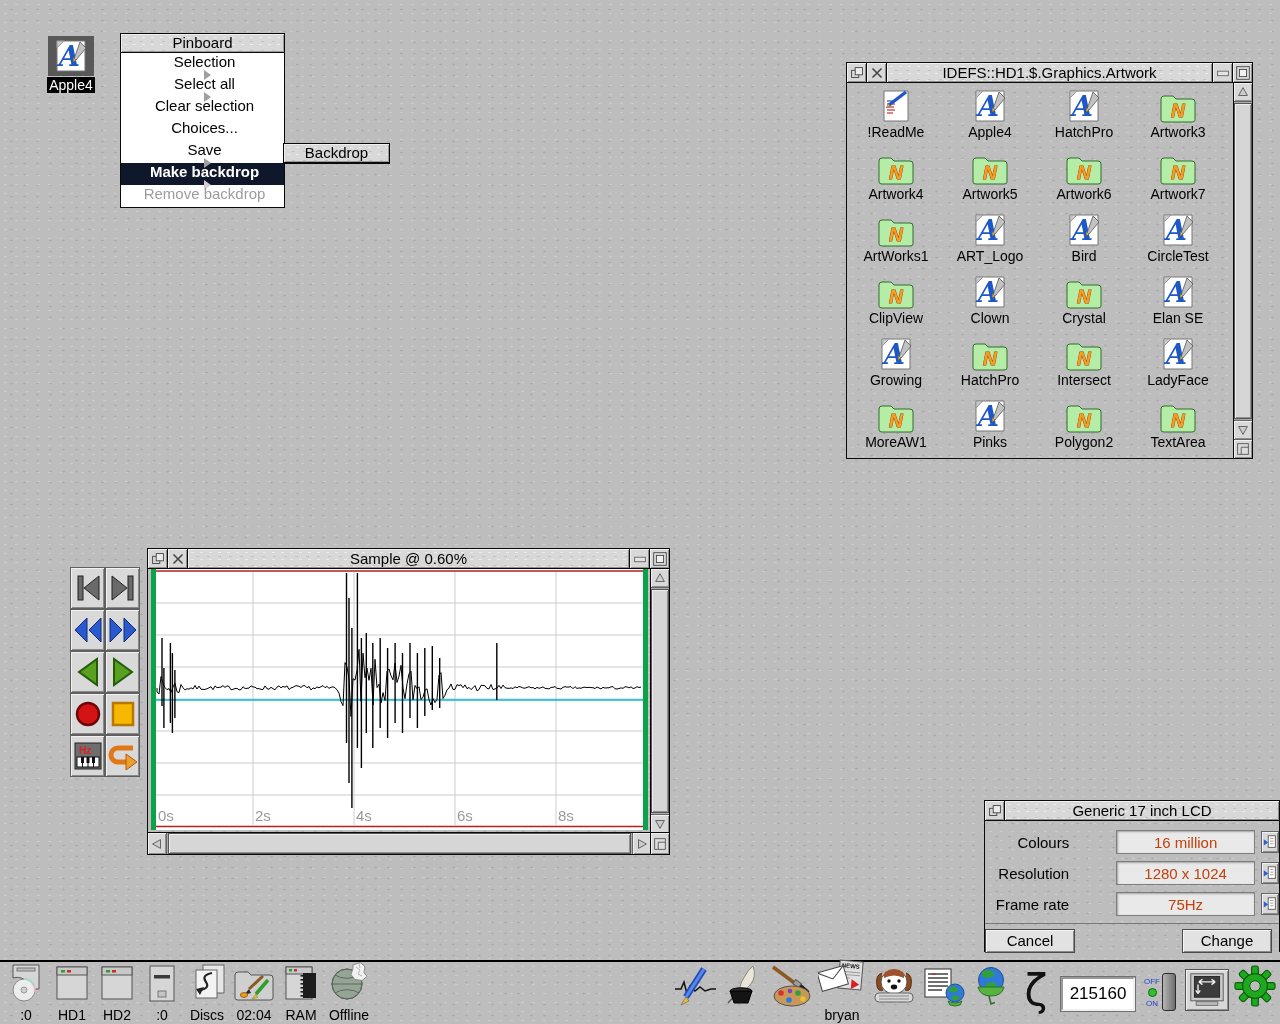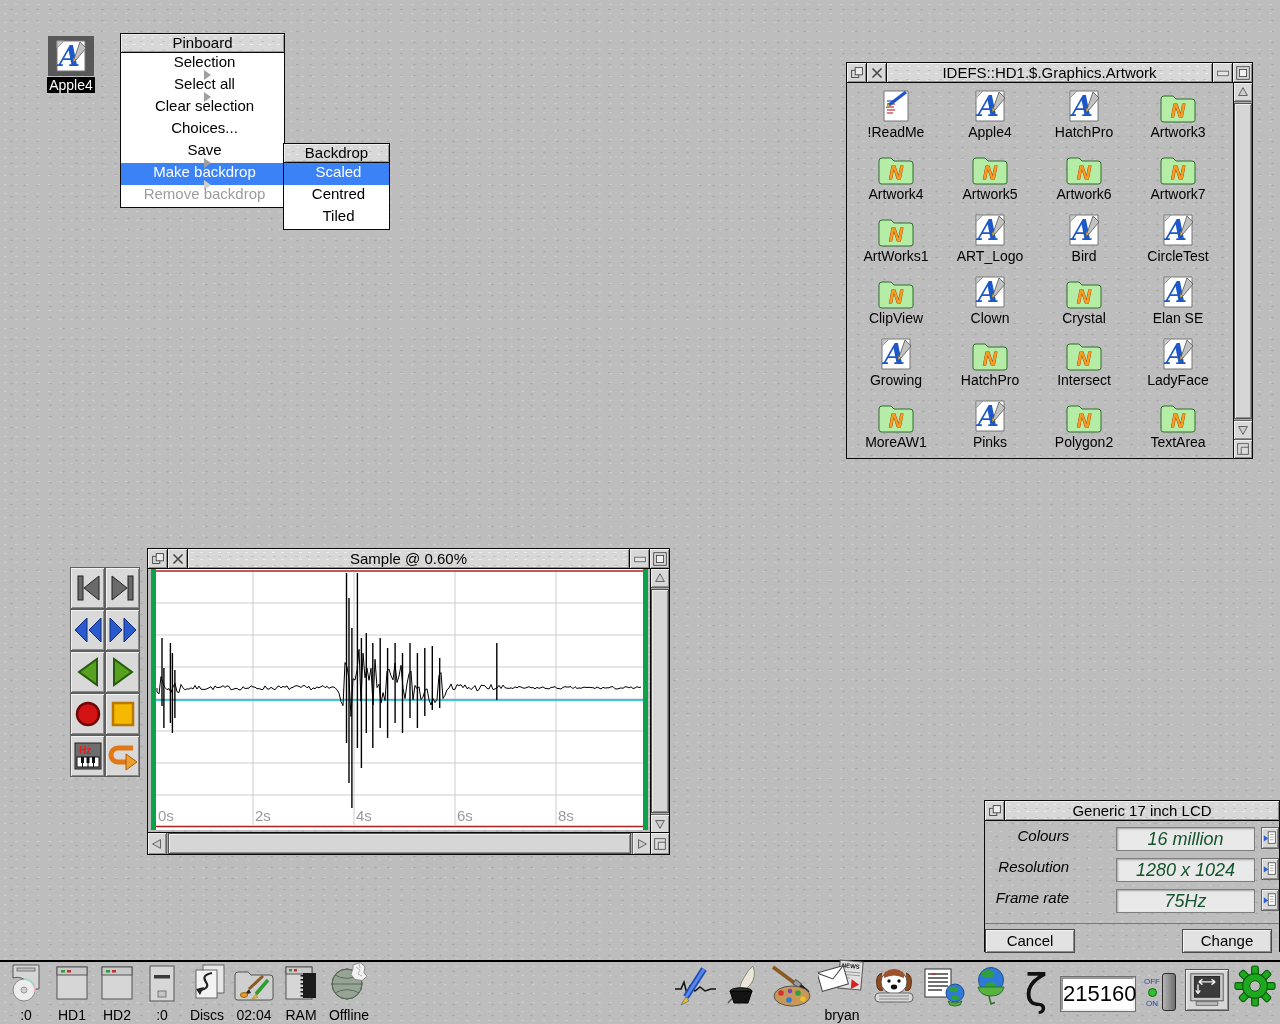--- a/index.html
+++ b/index.html
@@ -21,21 +21,21 @@
   #pin-icon .plabel{display:inline-block;background:#000;color:#fff;font-size:14px;
       line-height:16px;padding:0 2px;margin-top:-2px;}
 
   
   .menu{position:absolute;border:1px solid #0a0a0a;background:#fff;}
   .mtitle{height:18px;line-height:18px;text-align:center;font-size:15px;color:#000;
       border-bottom:1px solid #0a0a0a;box-shadow:inset 1px 1px 0 #efefef,inset -1px -1px 0 #9a9a9a;}
   .menu-item{height:22px;display:flex;align-items:center;font-size:15px;color:#000;
       padding:0 8px 0 12px;background:#fff;flex-direction:column;}
   .menu-item span{flex:1;white-space:nowrap;}
-  .menu-item.hl{background:#3b82f6;color:#fff;}
+  .menu-item.hl{background:#0f172a;color:#fff;font-weight:bold;}
   .menu-item.dis{color:#9c9c9c;}
   .arr{width:0;height:0;border-top:5px solid transparent;border-bottom:5px solid transparent;
       border-left:7px solid #a0a0a0;margin-left:6px;}
   .hl .arr{border-left-color:#cfcfcf;}
 
   
   .win{position:absolute;border:1px solid #0a0a0a;}
   .titlebar{display:flex;height:19px;border-bottom:1px solid #0a0a0a;}
   .gadget{width:19px;height:19px;flex:0 0 19px;display:flex;align-items:center;justify-content:center;
       background:#d8d8d8;border-right:1px solid #0a0a0a;
@@ -82,45 +82,45 @@
       box-shadow:inset 1px 1px 0 #f2f2f2,inset -1px -1px 0 #8a8a8a;}
   #sample{left:147px;top:548px;width:521px;height:305px;}
   .sbody{position:relative;height:285px;}
   #wave{position:absolute;left:3px;top:0;width:497px;height:261px;background:#fff;text-align:right;}
   #sample .vscroll{bottom:21px;height:auto;}
   #sample .hscroll{right:18px;}
 
   
   #modedlg{left:984px;top:800px;width:294px;height:150px;}
   .dbody{position:relative;height:130px;}
-  .drow{display:flex;height:30px;margin-top:1px;font-style:italic;}
+  .drow{display:flex;align-items:center;height:30px;margin-top:1px;}
   .drow:first-child{margin-top:6px;}
   .dlabel{width:96px;text-align:right;font-size:15px;color:#000;margin-right:8px;}
   .dfield{width:156px;height:22px;background:#e9e9e9;border:1px solid #7e7e7e;
       box-shadow:inset 1px 1px 2px #a2a2a2;display:flex;align-items:center;justify-content:center;
-      font-size:18px;color:#14532d;margin-left:39px;}
+      font-size:15px;color:#c2410c;margin-left:39px;}
   .dgadget{width:18px;height:20px;margin-left:6px;background:#d8d8d8;border:1px solid #666;
       box-shadow:inset 1px 1px 0 #f0f0f0,inset -1px -1px 0 #8e8e8e;display:flex;align-items:center;justify-content:center;}
   .dbtns{position:absolute;left:0;right:0;bottom:0;height:33px;border-top:1px solid #7a7a7a;
       display:flex;align-items:center;justify-content:space-between;gap:9px;padding-right:7px;}
   .dbtn{min-width:88px;height:22px;background:#e2e2e2;border:1px solid #4a4a4a;font-size:15px;color:#000;
       display:flex;align-items:center;justify-content:center;
       box-shadow:inset 1px 1px 0 #f6f6f6,inset -1px -1px 0 #8a8a8a;}
 
   
   #iconbar{position:absolute;left:0;bottom:0;width:1280px;height:62px;border-top:2px solid #000;
       display:flex;justify-content:space-between;align-items:flex-end;}
   .ibgroup{display:flex;align-items:flex-end;gap:5px;padding:0 4px 1px 5px;}
   .ib-item{display:flex;flex-direction:column;align-items:center;justify-content:flex-end;min-width:40px;}
   .ib-item .iblabel{font-size:14px;color:#000;line-height:16px;margin-top:0;}
   .ib-item.nolab{padding-bottom:12px;}
   .zeta{font-family:"DejaVu Sans",sans-serif;font-size:42px;line-height:40px;color:#111;}
   .freebox{display:inline-block;width:70px;height:30px;background:#fff;border:2px solid #9a9a9a;
       border-right-color:#f0f0f0;border-bottom-color:#f0f0f0;box-shadow:0 0 0 1px #707070;
-      font-size:22px;color:#000;text-align:center;line-height:30px;}
+      font-size:17px;color:#000;text-align:center;line-height:30px;}
   .switch{display:flex;align-items:center;gap:2px;}
   .swcol{display:flex;flex-direction:column;align-items:center;line-height:9px;}
   .swcol .swtxt{font-size:8px;font-weight:normal;color:#2244cc;}
   .swcol .led{width:7px;height:7px;border-radius:50%;background:#2ec22e;border:1px solid #156215;margin:2px 0;}
   .swknob{width:12px;height:36px;background:linear-gradient(90deg,#b5b5b5,#6e6e6e);
       border:1px solid #2a2a2a;border-radius:3px;}
   .montile{width:42px;height:40px;background:#d8d8d8;border:1px solid #555;
       box-shadow:inset 1px 1px 0 #f0f0f0,inset -1px -1px 0 #8e8e8e;
       display:flex;align-items:center;justify-content:center;}
 </style>
@@ -168,31 +168,20 @@
           <i class="arr"></i>
         </div>
         <div class="menu-item dis">
           <span>Remove backdrop</span>
         </div>
       </div>
   </div>
 
   <div class="menu" id="menu-backdrop" style="left:283px;top:143px;width:105px;">
     <div class="mtitle stipple">Backdrop</div>
-    <div id="backdrop-items">
-        <div class="menu-item hl">
-          <span>Scaled</span>
-        </div>
-        <div class="menu-item">
-          <span>Centred</span>
-        </div>
-        <div class="menu-item">
-          <span>Tiled</span>
-        </div>
-      </div>
   </div>
 
   <div class="win" id="filer">
     <div class="titlebar stipple">
       <div class="gadget">
           <svg width="18" height="18" viewBox="0 0 20 20">
             <rect x="4" y="7" width="8" height="8" fill="none" stroke="#444"></rect>
             <rect x="8" y="4" width="8" height="8" fill="#ececec" stroke="#444"></rect>
           </svg>
         </div>

